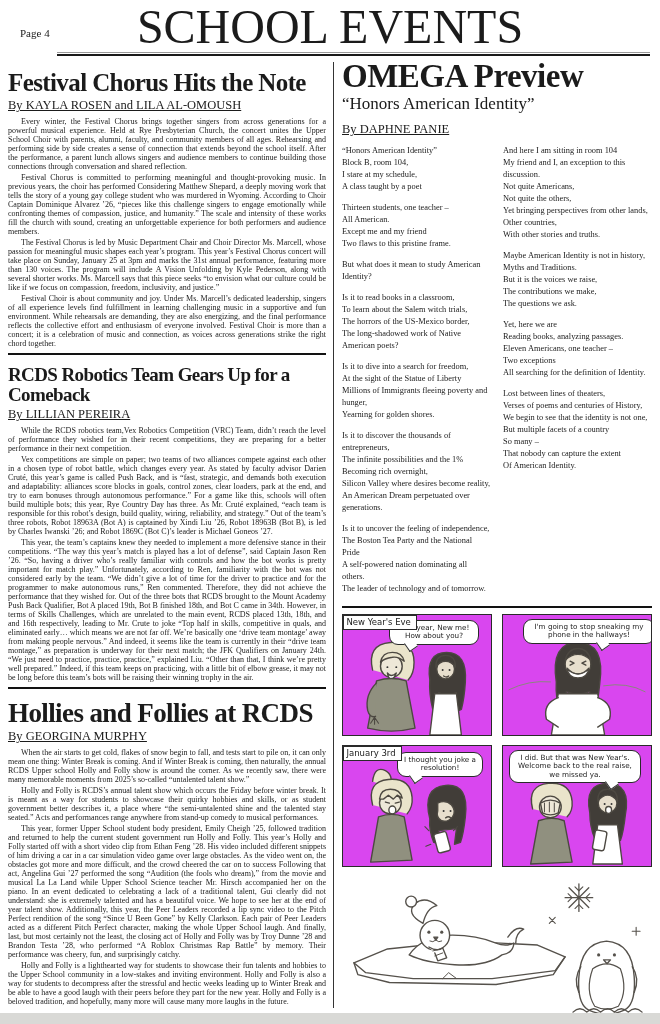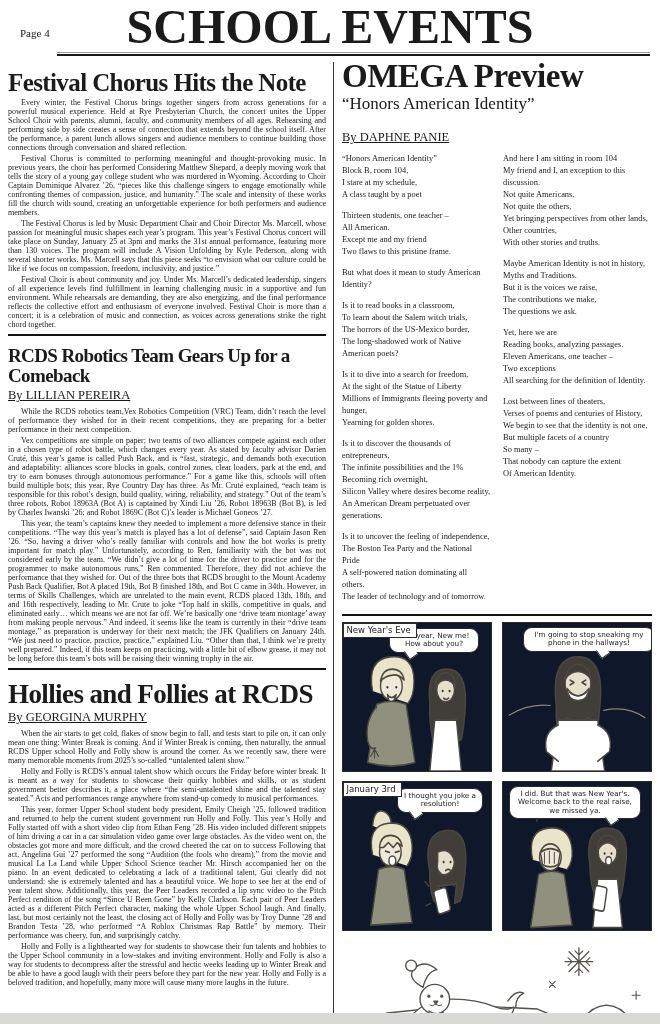--- a/index.html
+++ b/index.html
@@ -5,21 +5,21 @@
   * { margin:0; padding:0; box-sizing:border-box; }
   html,body { width:660px; height:1024px; background:#ffffff; }
   .page { position:relative; width:660px; height:1024px; overflow:hidden;
           background:#ffffff; color:#1b1b1b;
           font-family:"Liberation Serif", serif; }
 
   
   .header { position:relative; height:57px; }
   .pagenum { position:absolute; left:20px; top:27px; font-size:11px; }
   .masthead { text-align:center; font-size:48px; line-height:1.02; padding-top:3px;
-              font-weight:700; letter-spacing:0; }
+              font-weight:400; letter-spacing:0; }
   .masthead-rule { position:absolute; left:57px; right:10px; bottom:1px; height:4px;
                    border-top:1px solid #9a9a9a; border-bottom:2px solid #1a1a1a; }
 
   
   .columns { display:flex; padding:3px 8px 0 8px; }
   .col-left { width:318px; }
   .divider { width:1px; background:#343434; margin:2px 6px 14px 7px; }
   .col-right { flex:1; padding-left:2px; position:relative; }
 
   
@@ -27,29 +27,29 @@
               margin:10px 0 2px; }
   .headline.two-line { font-size:19px; }
   .byline { font-size:12.5px; text-decoration:underline; margin:1px 0 4px; }
   .body-text p { font-size:8px; line-height:9px; text-align:justify;
                  text-indent:13px; margin-bottom:2px; hyphens:auto; }
   .section-rule { border:none; border-top:2.5px solid #121212; margin:5px 0 6px; }
 
   
   .omega-title { font-size:33px; font-weight:700; line-height:1.0; letter-spacing:-0.5px; }
   .omega-subtitle { font-size:17px; margin:1px 0 7px; }
-  .omega-byline { font-size:12.5px; text-decoration:underline; margin:16px 0 8px; }
+  .omega-byline { font-size:12.5px; text-decoration:underline; margin:8px 0 8px; }
   .poem { display:flex; gap:12px; }
   .poem-col { flex:1; }
   .stanza { font-size:8.4px; line-height:12px; white-space:pre-line; margin-bottom:9px; }
   .poem-rule { border:none; border-top:2px solid #121212; margin:2px 0 6px; }
 
   
   .comics { display:grid; grid-template-columns:1fr 1fr; gap:9px 10px; margin-top:2px; }
-  .panel { position:relative; border:1.6px solid #2a2a2a; height:150px; background:#0f172a;
+  .panel { position:relative; border:1.6px solid #2a2a2a; height:122px; background:#d946ef;
            overflow:hidden; }
   .panel svg { position:absolute; inset:0; width:100%; height:100%; }
   .caption { position:absolute; top:-0.5px; left:-0.5px; border:1.3px solid #2a2a2a;
              background:#fff; font-family:"DejaVu Sans", sans-serif; font-size:8.5px;
              padding:1px 5px 2px 3px; z-index:3; }
   .caption:empty { display:none; }
   .bubble { position:absolute; z-index:2; background:#fff; border:1.3px solid #2a2a2a;
             border-radius:9px; font-family:"DejaVu Sans", sans-serif; font-size:7.2px;
             line-height:1.18; text-align:center; padding:3px 4px; }
   .bubble::after { content:""; position:absolute; bottom:-6px; width:9px; height:9px;
@@ -76,20 +76,21 @@
     <h1 class="masthead">SCHOOL EVENTS</h1>
     <div class="masthead-rule"></div>
   </div>
 
   <div class="columns">
 
     <div class="col-left">
 
       <article>
         <h2 class="headline">Festival Chorus Hits the Note</h2>
+        <div class="byline">By KAYLA ROSEN and LILA AL-OMOUSH</div>
         <div class="body-text">
           <p>Every winter, the Festival Chorus brings together singers from across generations for a powerful musical experience. Held at Rye Presbyterian Church, the concert unites the Upper School Choir with parents, alumni, faculty, and community members of all ages. Rehearsing and performing side by side creates a sense of connection that extends beyond the school itself. After the performance, a parent lunch allows singers and audience members to continue building those connections through conversation and shared reflection.</p>
           <p>Festival Chorus is committed to performing meaningful and thought-provoking music. In previous years, the choir has performed Considering Matthew Shepard, a deeply moving work that tells the story of a young gay college student who was murdered in Wyoming. According to Choir Captain Dominique Alvarez ’26, “pieces like this challenge singers to engage emotionally while confronting themes of compassion, justice, and humanity.” The scale and intensity of these works fill the church with sound, creating an unforgettable experience for both performers and audience members.</p>
           <p>The Festival Chorus is led by Music Department Chair and Choir Director Ms. Marcell, whose passion for meaningful music shapes each year’s program. This year’s Festival Chorus concert will take place on Sunday, January 25 at 3pm and marks the 31st annual performance, featuring more than 130 voices. The program will include A Vision Unfolding by Kyle Pederson, along with several shorter works. Ms. Marcell says that this piece seeks “to envision what our culture could be like if we focus on compassion, freedom, inclusivity, and justice.”</p>
           <p>Festival Choir is about community and joy. Under Ms. Marcell’s dedicated leadership, singers of all experience levels find fulfillment in learning challenging music in a supportive and fun environment. While rehearsals are demanding, they are also energizing, and the final performance reflects the collective effort and enthusiasm of everyone involved. Festival Choir is more than a concert; it is a celebration of music and connection, as voices across generations strike the right chord together.</p>
         </div>
       </article>
 
       <hr class="section-rule">
 

